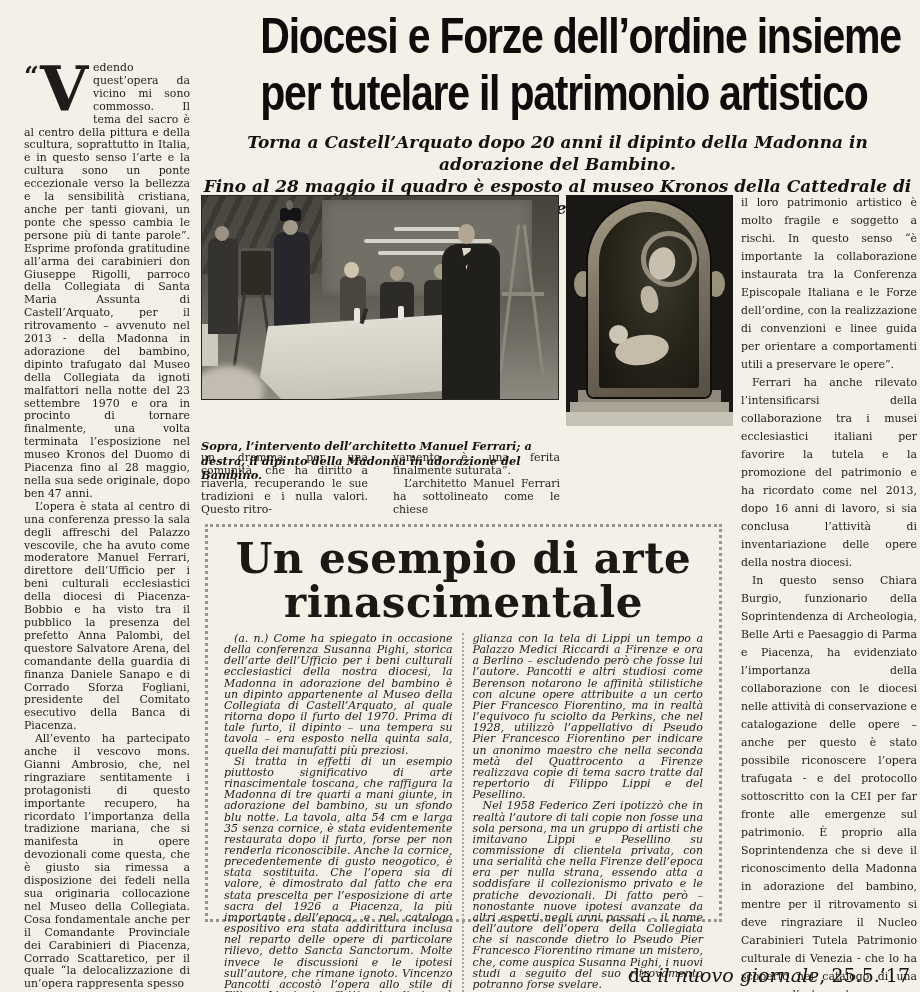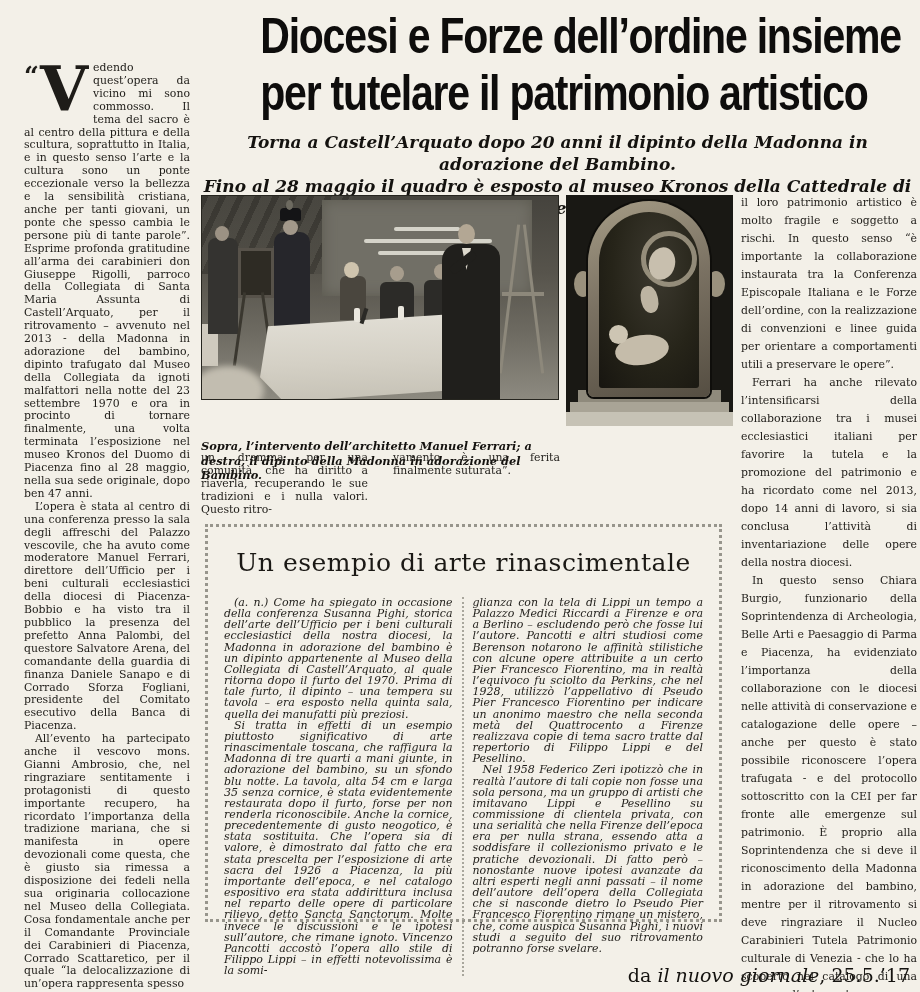--- a/index.html
+++ b/index.html
@@ -90,22 +90,22 @@
   
   .midcols{position:absolute;left:201px;top:452px;width:533px;display:flex;}
   .midcol{width:167px;font-size:10.9px;line-height:12.9px;text-align:justify;}
   .midcol + .midcol{margin-left:25px;}
   .midcol p{margin:0;}
   .midcol p + p{text-indent:11px;}
 
   
   .box{position:absolute;left:205px;top:524px;width:517px;height:398px;box-sizing:border-box;
         border:3px dotted #97958c;padding:8px 16px 6px;}
-  .box-title{font-size:25px;line-height:52px;text-align:center;letter-spacing:.5px;color:#1b1915;
-        font-family:"DejaVu Serif",serif;margin:2px 0 8px;font-weight:normal;}
+  .box-title{font-size:42px;line-height:44px;text-align:center;letter-spacing:.5px;color:#1b1915;
+        font-family:"DejaVu Serif",serif;margin:2px 0 8px;font-weight:bold;}
   .box-cols{display:flex;}
   .box-col{width:50%;font-style:italic;font-size:11px;line-height:11.15px;text-align:justify;box-sizing:border-box;}
   .box-col.c1{padding-right:9px;border-right:2px dotted #a8a69c;}
   .box-col.c2{padding-left:9px;}
   .box-col p{margin:0;}
   .box-col p + p{text-indent:10px;}
   .box-col .first-indent{text-indent:10px;}
 
   
   .right-col{position:absolute;left:741px;top:194px;width:176px;
@@ -198,40 +198,41 @@
   </div>
 
   <div class="caption">Sopra, l’intervento dell’architetto Manuel Ferrari; a destra, il dipinto della Madonna in adorazione del Bambino.</div>
 
   <div class="midcols">
     <div class="midcol">
       <p>un dramma per una comunità, che ha diritto a riaverla, recuperando le sue tradizioni e i nulla valori. Questo ritro-</p>
     </div>
     <div class="midcol">
       <p>vamento è una ferita finalmente suturata”.</p>
+      <p>L’architetto Manuel Ferrari ha sottolineato come le chiese</p>
     </div>
   </div>
 
   <div class="box">
     <h2 class="box-title">Un esempio di arte rinascimentale</h2>
     <div class="box-cols">
       <div class="box-col c1">
         <p class="first-indent">(a. n.) Come ha spiegato in occasione della conferenza Susanna Pighi, storica dell’arte dell’Ufficio per i beni culturali ecclesiastici della nostra diocesi, la Madonna in adorazione del bambino è un dipinto appartenente al Museo della Collegiata di Castell’Arquato, al quale ritorna dopo il furto del 1970. Prima di tale furto, il dipinto – una tempera su tavola – era esposto nella quinta sala, quella dei manufatti più preziosi.</p>
         <p>Si tratta in effetti di un esempio piuttosto significativo di arte rinascimentale toscana, che raffigura la Madonna di tre quarti a mani giunte, in adorazione del bambino, su un sfondo blu notte. La tavola, alta 54 cm e larga 35 senza cornice, è stata evidentemente restaurata dopo il furto, forse per non renderla riconoscibile. Anche la cornice, precedentemente di gusto neogotico, è stata sostituita. Che l’opera sia di valore, è dimostrato dal fatto che era stata prescelta per l’esposizione di arte sacra del 1926 a Piacenza, la più importante dell’epoca, e nel catalogo espositivo era stata addirittura inclusa nel reparto delle opere di particolare rilievo, detto Sancta Sanctorum. Molte invece le discussioni e le ipotesi sull’autore, che rimane ignoto. Vincenzo Pancotti accostò l’opera allo stile di Filippo Lippi – in effetti notevolissima è la somi-</p>
       </div>
       <div class="box-col c2">
         <p>glianza con la tela di Lippi un tempo a Palazzo Medici Riccardi a Firenze e ora a Berlino – escludendo però che fosse lui l’autore. Pancotti e altri studiosi come Berenson notarono le affinità stilistiche con alcune opere attribuite a un certo Pier Francesco Fiorentino, ma in realtà l’equivoco fu sciolto da Perkins, che nel 1928, utilizzò l’appellativo di Pseudo Pier Francesco Fiorentino per indicare un anonimo maestro che nella seconda metà del Quattrocento a Firenze realizzava copie di tema sacro tratte dal repertorio di Filippo Lippi e del Pesellino.</p>
         <p>Nel 1958 Federico Zeri ipotizzò che in realtà l’autore di tali copie non fosse una sola persona, ma un gruppo di artisti che imitavano Lippi e Pesellino su commissione di clientela privata, con una serialità che nella Firenze dell’epoca era per nulla strana, essendo atta a soddisfare il collezionismo privato e le pratiche devozionali. Di fatto però – nonostante nuove ipotesi avanzate da altri esperti negli anni passati – il nome dell’autore dell’opera della Collegiata che si nasconde dietro lo Pseudo Pier Francesco Fiorentino rimane un mistero, che, come auspica Susanna Pighi, i nuovi studi a seguito del suo ritrovamento potranno forse svelare.</p>
       </div>
     </div>
   </div>
 
   <div class="right-col">
     <p>il loro patrimonio artistico è molto fragile e soggetto a rischi. In questo senso “è importante la collaborazione instaurata tra la Conferenza Episcopale Italiana e le Forze dell’ordine, con la realizzazione di convenzioni e linee guida per orientare a comportamenti utili a preservare le opere”.</p>
-    <p>Ferrari ha anche rilevato l’intensificarsi della collaborazione tra i musei ecclesiastici italiani per favorire la tutela e la promozione del patrimonio e ha ricordato come nel 2013, dopo 14 anni di lavoro, si sia conclusa l’attività di inventariazione delle opere della nostra diocesi.</p>
+    <p>Ferrari ha anche rilevato l’intensificarsi della collaborazione tra i musei ecclesiastici italiani per favorire la tutela e la promozione del patrimonio e ha ricordato come nel 2013, dopo 16 anni di lavoro, si sia conclusa l’attività di inventariazione delle opere della nostra diocesi.</p>
     <p>In questo senso Chiara Burgio, funzionario della Soprintendenza di Archeologia, Belle Arti e Paesaggio di Parma e Piacenza, ha evidenziato l’importanza della collaborazione con le diocesi nelle attività di conservazione e catalogazione delle opere – anche per questo è stato possibile riconoscere l’opera trafugata - e del protocollo sottoscritto con la CEI per far fronte alle emergenze sul patrimonio. È proprio alla Soprintendenza che si deve il riconoscimento della Madonna in adorazione del bambino, mentre per il ritrovamento si deve ringraziare il Nucleo Carabinieri Tutela Patrimonio culturale di Venezia - che lo ha scoperto nel catalogo di una casa d’aste toscana – rappresentato per l’occasione dal comandante Christian Costantini, che, nel ricordare la grande difficoltà del lavoro dell’arma a fronte dell’enorme patrimonio artistico del nostro Paese, ha elogiato la notevole preparazione, tenacia e passione dei suoi uomini per il ritrovamento del dipinto.</p>
     <div class="byline">Andrea Nempi</div>
   </div>
 
   <div class="footer">
     <span>da </span><span class="it">il nuovo giornale</span><span>, 25.5.’17</span>
   </div>
 
 </div>
 

